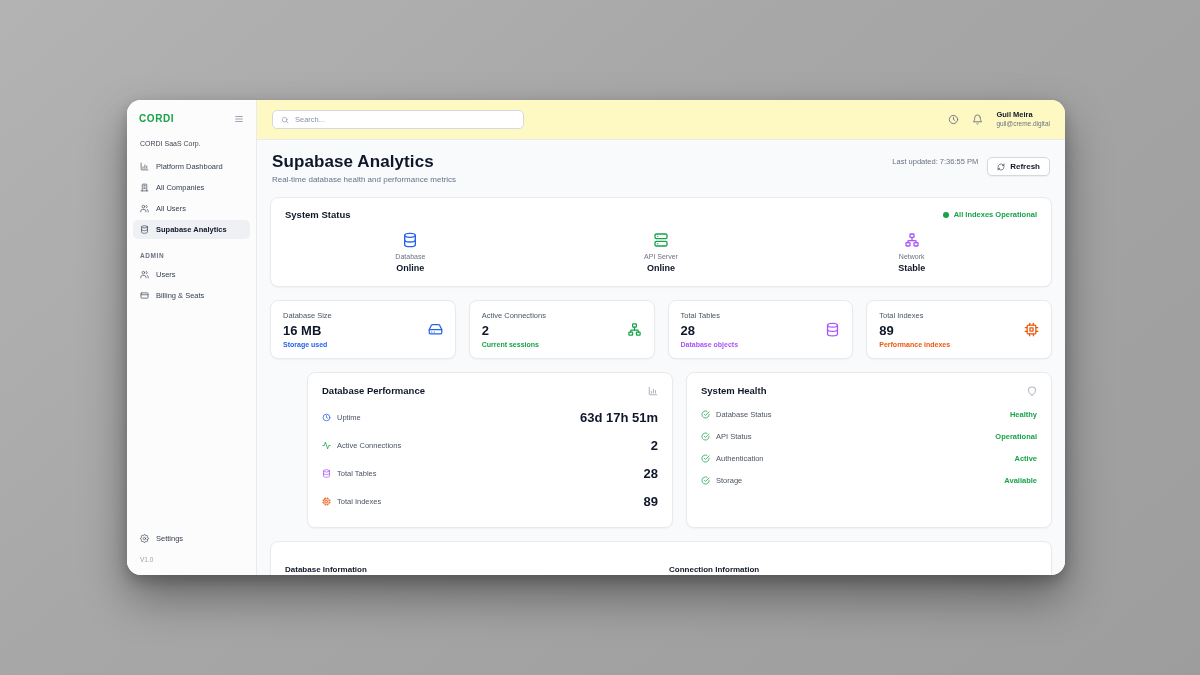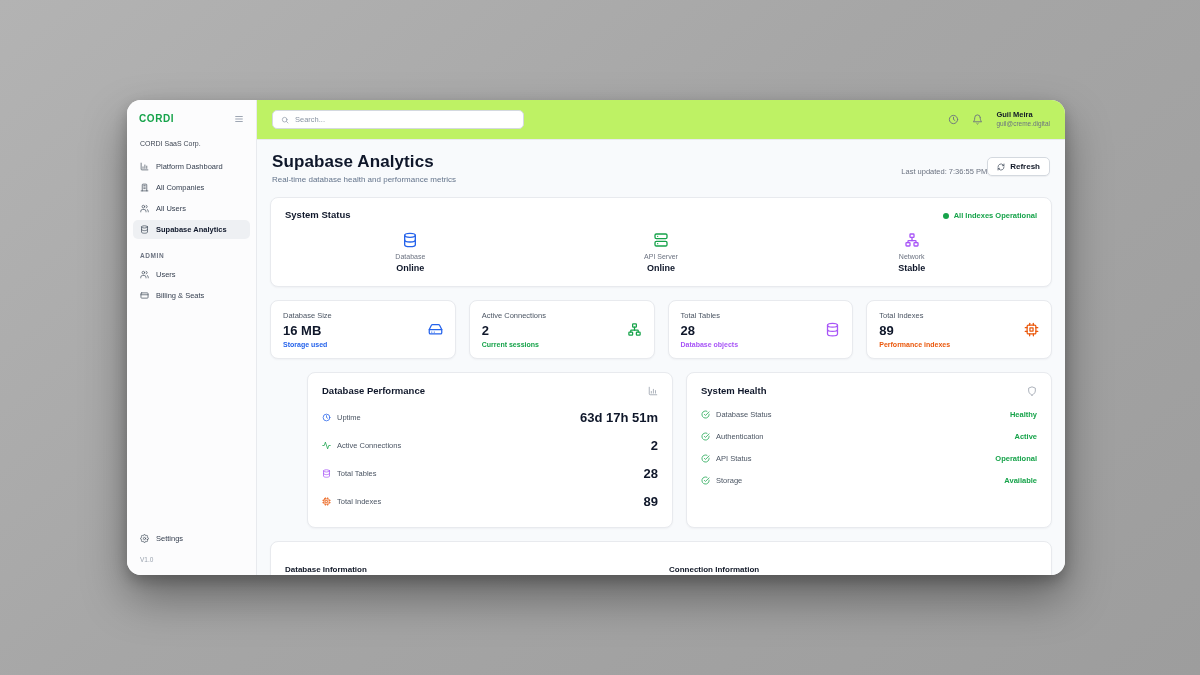--- a/index.html
+++ b/index.html
@@ -18,46 +18,46 @@
   .org-label { padding:0 13px; font-size:7px; color:#3f4754; margin-bottom:9px; }
   .nav-item { display:flex; align-items:center; gap:7px; font-size:7.5px; color:#374151; padding:5px 7px; margin:1px 6px; border-radius:5px; cursor:pointer; white-space:nowrap; }
   .nav-item .ic { color:#4b5563; flex:none; }
   .nav-item.active { background:#eef0f3; color:#0f172a; font-weight:600; }
   .section-label { font-size:6.5px; font-weight:600; letter-spacing:.6px; color:#6b7280; padding:12px 13px 5px; }
   .side-spacer { flex:1; }
   .version { font-size:6.5px; color:#9aa3af; padding:7px 13px 0; }
 
   
   .main { flex:1; min-width:0; display:flex; flex-direction:column; }
-  .topbar { height:40px; flex:none; background:#bef264; border-bottom:1px solid #e8eaee; display:flex; align-items:center; padding:0 15px; }
+  .topbar { height:40px; flex:none; background:#fef9c3; border-bottom:1px solid #e8eaee; display:flex; align-items:center; padding:0 15px; }
   .search { display:flex; align-items:center; gap:6px; width:252px; height:19px; border:1px solid #d4d9df; border-radius:5px; padding:0 8px; background:#fff; color:#8a94a3; }
   .search input { border:none; outline:none; background:transparent; font-size:7.5px; width:100%; font-family:inherit; color:#374151; }
   .search input::placeholder { color:#8a94a3; }
   .top-right { margin-left:auto; display:flex; align-items:center; gap:13px; }
   .top-icon { color:#6b7280; cursor:pointer; display:flex; }
   .user { display:flex; flex-direction:column; line-height:1.3; }
   .user-name { font-size:7.5px; font-weight:700; color:#111827; }
   .user-email { font-size:6.5px; color:#6b7280; }
 
   .content { flex:1; background:#f8fafc; padding:11px 13px 0; display:flex; flex-direction:column; gap:13px; overflow:hidden; }
 
   
   .page-head { display:flex; justify-content:space-between; align-items:flex-start; padding:1px 2px 0; }
   .page-title { font-size:17px; font-weight:700; color:#0f172a; letter-spacing:.1px; }
   .page-sub { font-size:8px; color:#64748b; margin-top:3px; }
-  .head-right { display:flex; align-items:flex-end; gap:0; margin-top:5px; }
+  .head-right { display:flex; align-items:flex-start; gap:9px; margin-top:5px; }
   .last-updated { font-size:7.5px; color:#6b7280; }
   .refresh-btn { display:flex; align-items:center; gap:5px; background:#fff; border:1px solid #d4d9df; border-radius:5px; padding:4px 9px; font-size:8px; font-weight:700; color:#111827; cursor:pointer; font-family:inherit; box-shadow:0 1px 1px rgba(16,24,40,.05); }
   .refresh-btn .ic { color:#374151; }
 
   
   .card { background:#fff; border:1px solid #e8eaee; border-radius:8px; box-shadow:0 1px 2px rgba(16,24,40,.04); }
 
   .status-card { padding:11px 14px 13px; }
-  .status-head { display:flex; justify-content:space-between; align-items:flex-end; }
+  .status-head { display:flex; justify-content:space-between; align-items:center; }
   .card-title { font-size:9.5px; font-weight:700; color:#0f172a; }
   .status-overall { display:flex; align-items:center; gap:5px; font-size:7.5px; font-weight:600; color:#16a34a; }
   .dot { width:6px; height:6px; border-radius:50%; background:#16a34a; }
   .status-grid { display:flex; margin-top:12px; }
   .status-item { flex:1; display:flex; flex-direction:column; align-items:center; gap:3px; }
   .status-item .lbl { font-size:7px; color:#6b7280; margin-top:2px; }
   .status-item .val { font-size:9px; font-weight:700; color:#0f172a; }
 
   .metric-row { display:flex; gap:13px; }
   .metric-card { flex:1; display:flex; justify-content:space-between; align-items:center; padding:10px 12px; }
@@ -528,34 +528,34 @@
               </span>
             <span class="kv-val green">Healthy</span>
           </div>
           <div class="kv-row">
             <span class="kv-left">
                 <span class="c-green">
                   <svg class="ic ic-9">
                     <use href="#i-check-circle"></use>
                   </svg>
                 </span>
+                <span>API Status</span>
+              </span>
+            <span class="kv-val green">Operational</span>
+          </div>
+          <div class="kv-row">
+            <span class="kv-left">
+                <span class="c-green">
+                  <svg class="ic ic-9">
+                    <use href="#i-check-circle"></use>
+                  </svg>
+                </span>
                 <span>Authentication</span>
               </span>
             <span class="kv-val green">Active</span>
-          </div>
-          <div class="kv-row">
-            <span class="kv-left">
-                <span class="c-green">
-                  <svg class="ic ic-9">
-                    <use href="#i-check-circle"></use>
-                  </svg>
-                </span>
-                <span>API Status</span>
-              </span>
-            <span class="kv-val green">Operational</span>
           </div>
           <div class="kv-row">
             <span class="kv-left">
                 <span class="c-green">
                   <svg class="ic ic-9">
                     <use href="#i-check-circle"></use>
                   </svg>
                 </span>
                 <span>Storage</span>
               </span>

